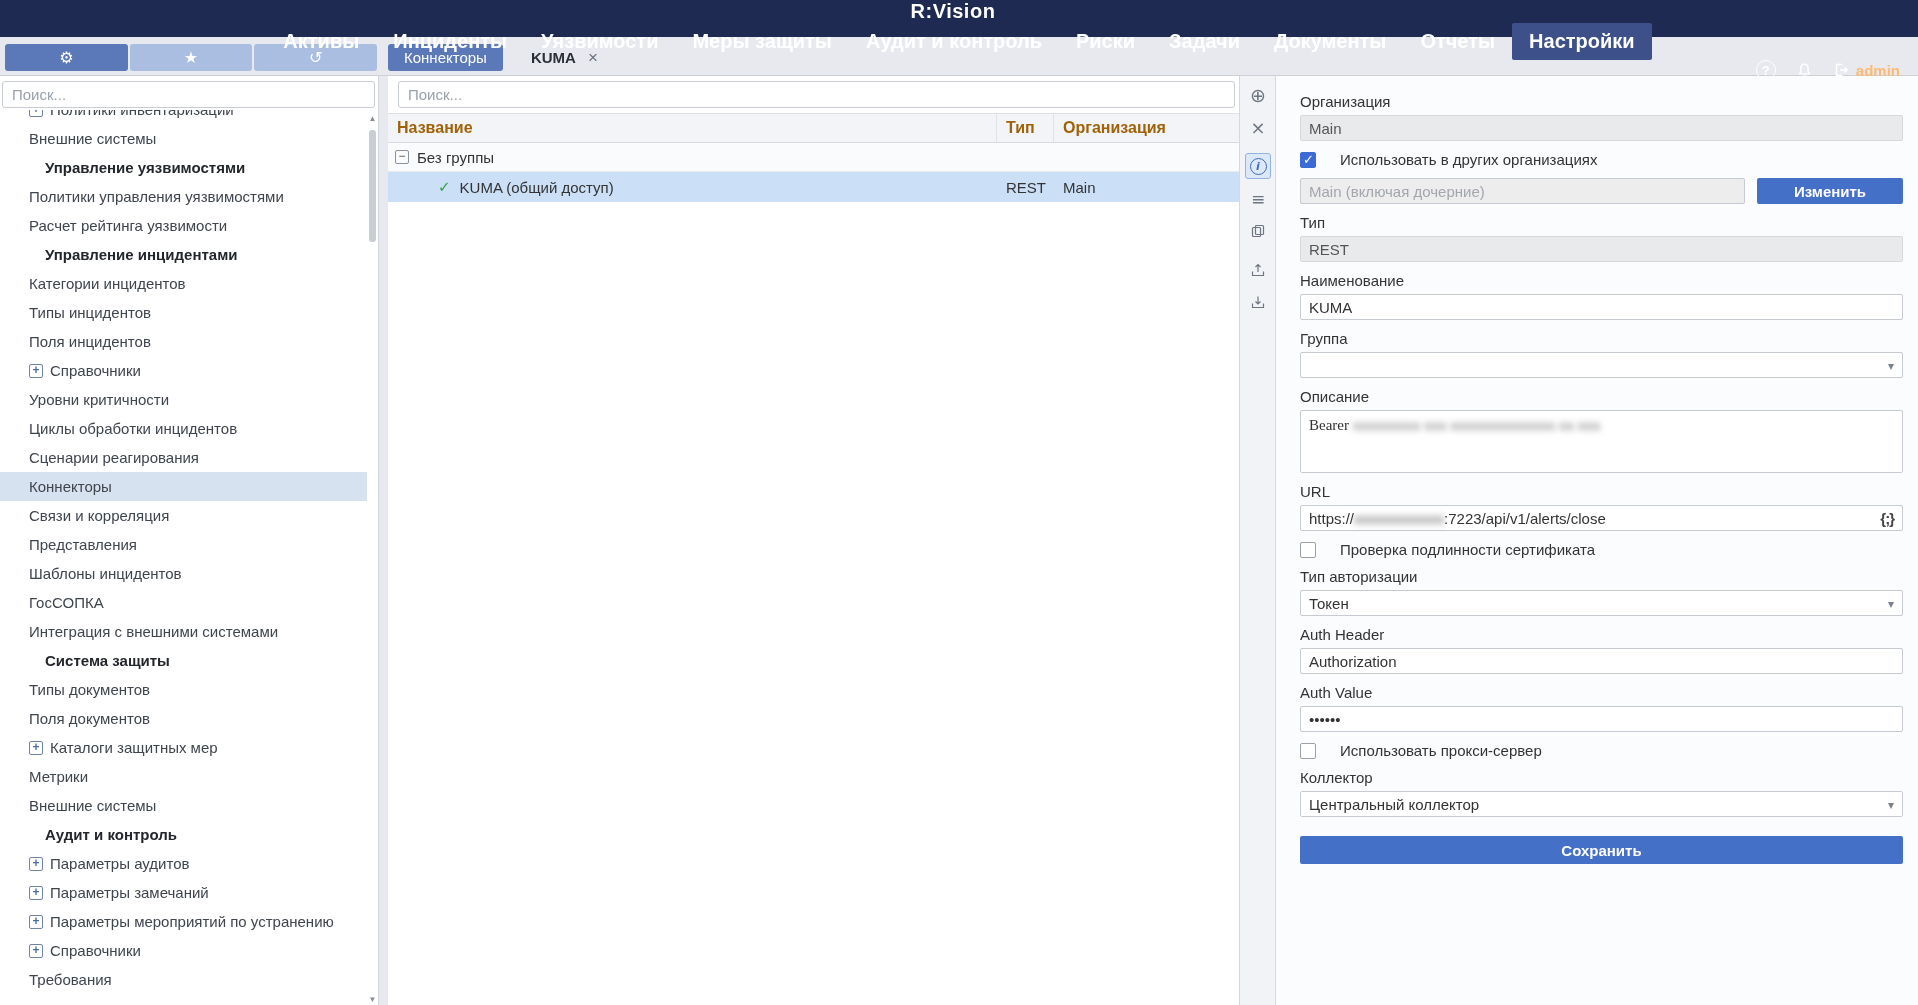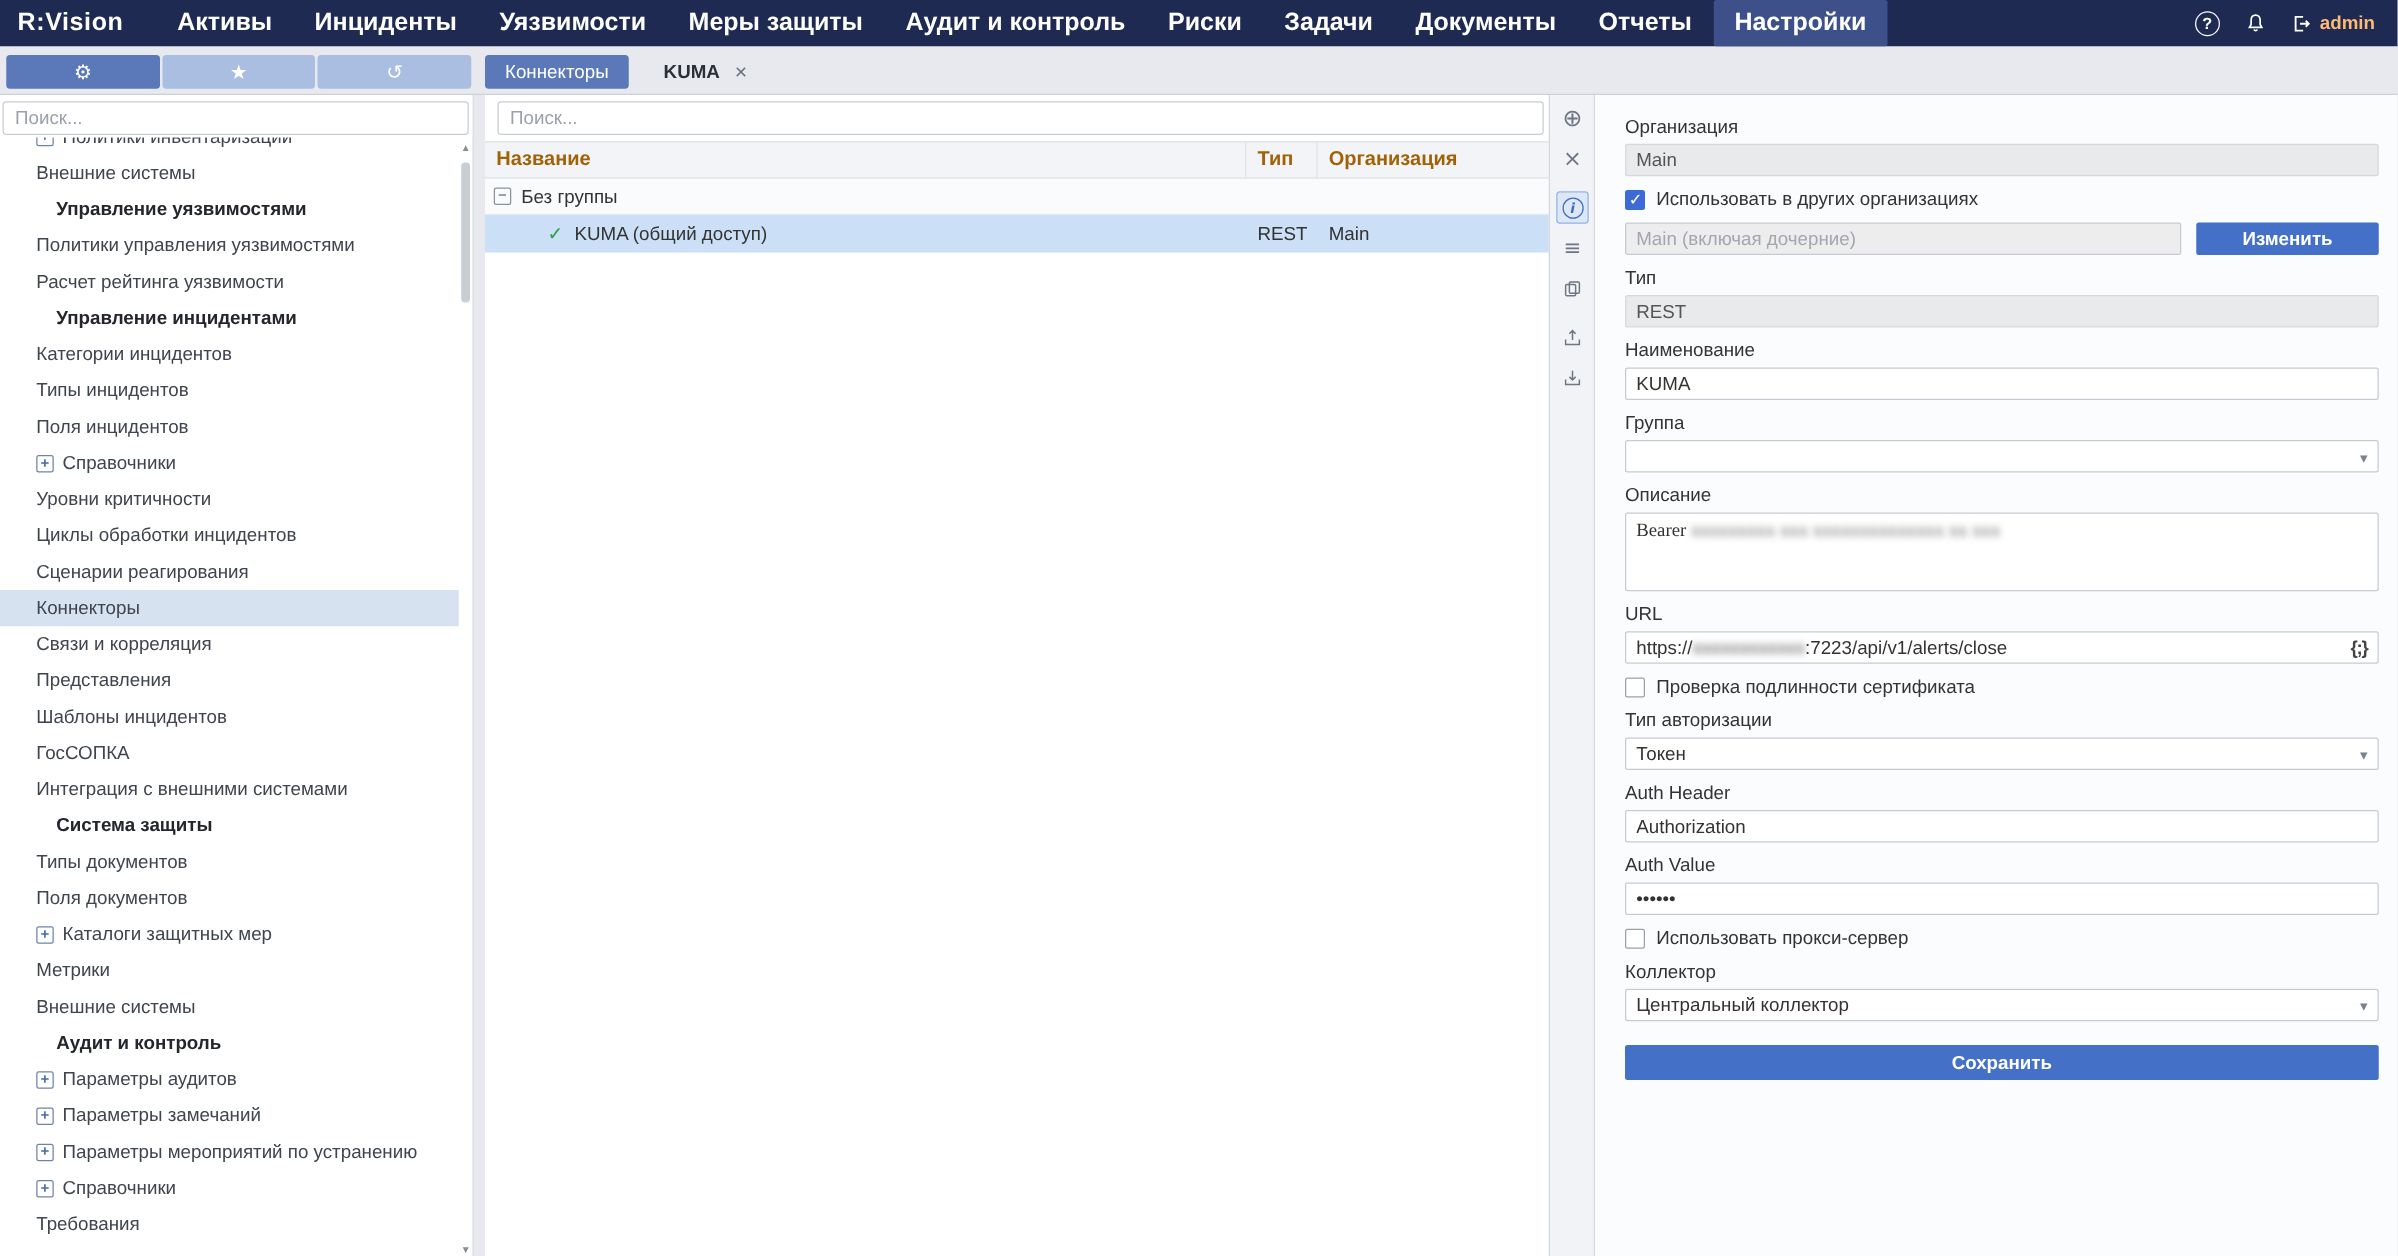--- a/index.html
+++ b/index.html
@@ -1,21 +1,21 @@
 <!DOCTYPE html>
 <html><head>
 <meta charset="utf-8">
 <style>
   * { margin:0; padding:0; box-sizing:border-box; }
   html,body { width:1918px; height:1005px; overflow:hidden; background:#e7e9ee;
     font-family:"Liberation Sans","DejaVu Sans",sans-serif; }
 
   
   .topnav { position:absolute; left:0; top:0; width:1918px; height:37px;
-    background:#1e2a52; display:flex; align-items:center; z-index:10; }
+    background:#1e2a52; display:flex; align-items:center; z-index:10;flex-direction:column; }
   .logo { padding:0 26px 0 14px; font-size:20px; font-weight:bold; color:#fff; letter-spacing:.5px; }
   .nav-items { display:flex; align-items:center; height:100%; }
   .nav-item { color:#fff; font-size:20px; font-weight:bold; padding:7px 17px; border-radius:2px;
     cursor:pointer; white-space:nowrap; }
   .nav-item.active { background:#3d5089; }
   .nav-right { margin-left:auto; display:flex; align-items:center; gap:20px; padding-right:18px; }
   .help-circle { width:20px; height:20px; border:1.5px solid #fff; border-radius:50%;
     color:#fff; font-size:13px; font-weight:bold; display:flex; align-items:center; justify-content:center; }
   .user-chip { display:flex; align-items:center; gap:7px; color:#fdba74; font-size:15px; font-weight:bold; }
 
@@ -92,21 +92,21 @@
     font-size:15px; color:#333; padding:0 8px; font-family:inherit; outline:none; display:flex; align-items:center; }
   input.f-input { display:inline-block; }
   .f-input.readonly { background:#e9eaeb; border-color:#d6d8db; color:#555; }
   .f-input.disabled { background:#ededee; color:#a3a7ad; }
   .f-row { display:flex; gap:12px; margin-top:8px; }
   .f-row .f-input { width:445px; }
   .btn { background:#4470c8; color:#fff; border:none; border-radius:2px; font-size:15px;
     font-family:inherit; font-weight:bold; cursor:pointer; }
   .btn.change { width:146px; height:26px; }
   .btn.save { width:100%; height:28px; margin-top:19px; }
-  .f-check { display:flex; align-items:center; gap:9px; margin:10px 0; font-size:15px; color:#333; }
+  .f-check { display:flex; align-items:center; gap:24px; margin:10px 0; font-size:15px; color:#333; }
   .cb { width:16px; height:16px; border:1px solid #9aa1a9; border-radius:2px; background:#fff;
     position:relative; flex:0 0 auto; cursor:pointer; }
   .cb.checked { background:#3d6bd6; border-color:#3d6bd6; }
   .cb.checked::after { content:"✓"; position:absolute; left:2px; top:-1px; color:#fff;
     font-size:13px; font-weight:bold; }
   .dropdown { position:relative; padding-right:24px; cursor:pointer; }
   .caret { position:absolute; right:8px; top:6px; color:#7a828c; font-size:12px; }
   .f-textarea { width:100%; height:63px; border:1px solid #c6cbd1; border-radius:2px; background:#fff;
     font-size:15px; color:#333; padding:6px 8px;font-family:Liberation Serif, serif; }
   .redacted { filter:blur(3px); color:#555; user-select:none; }

